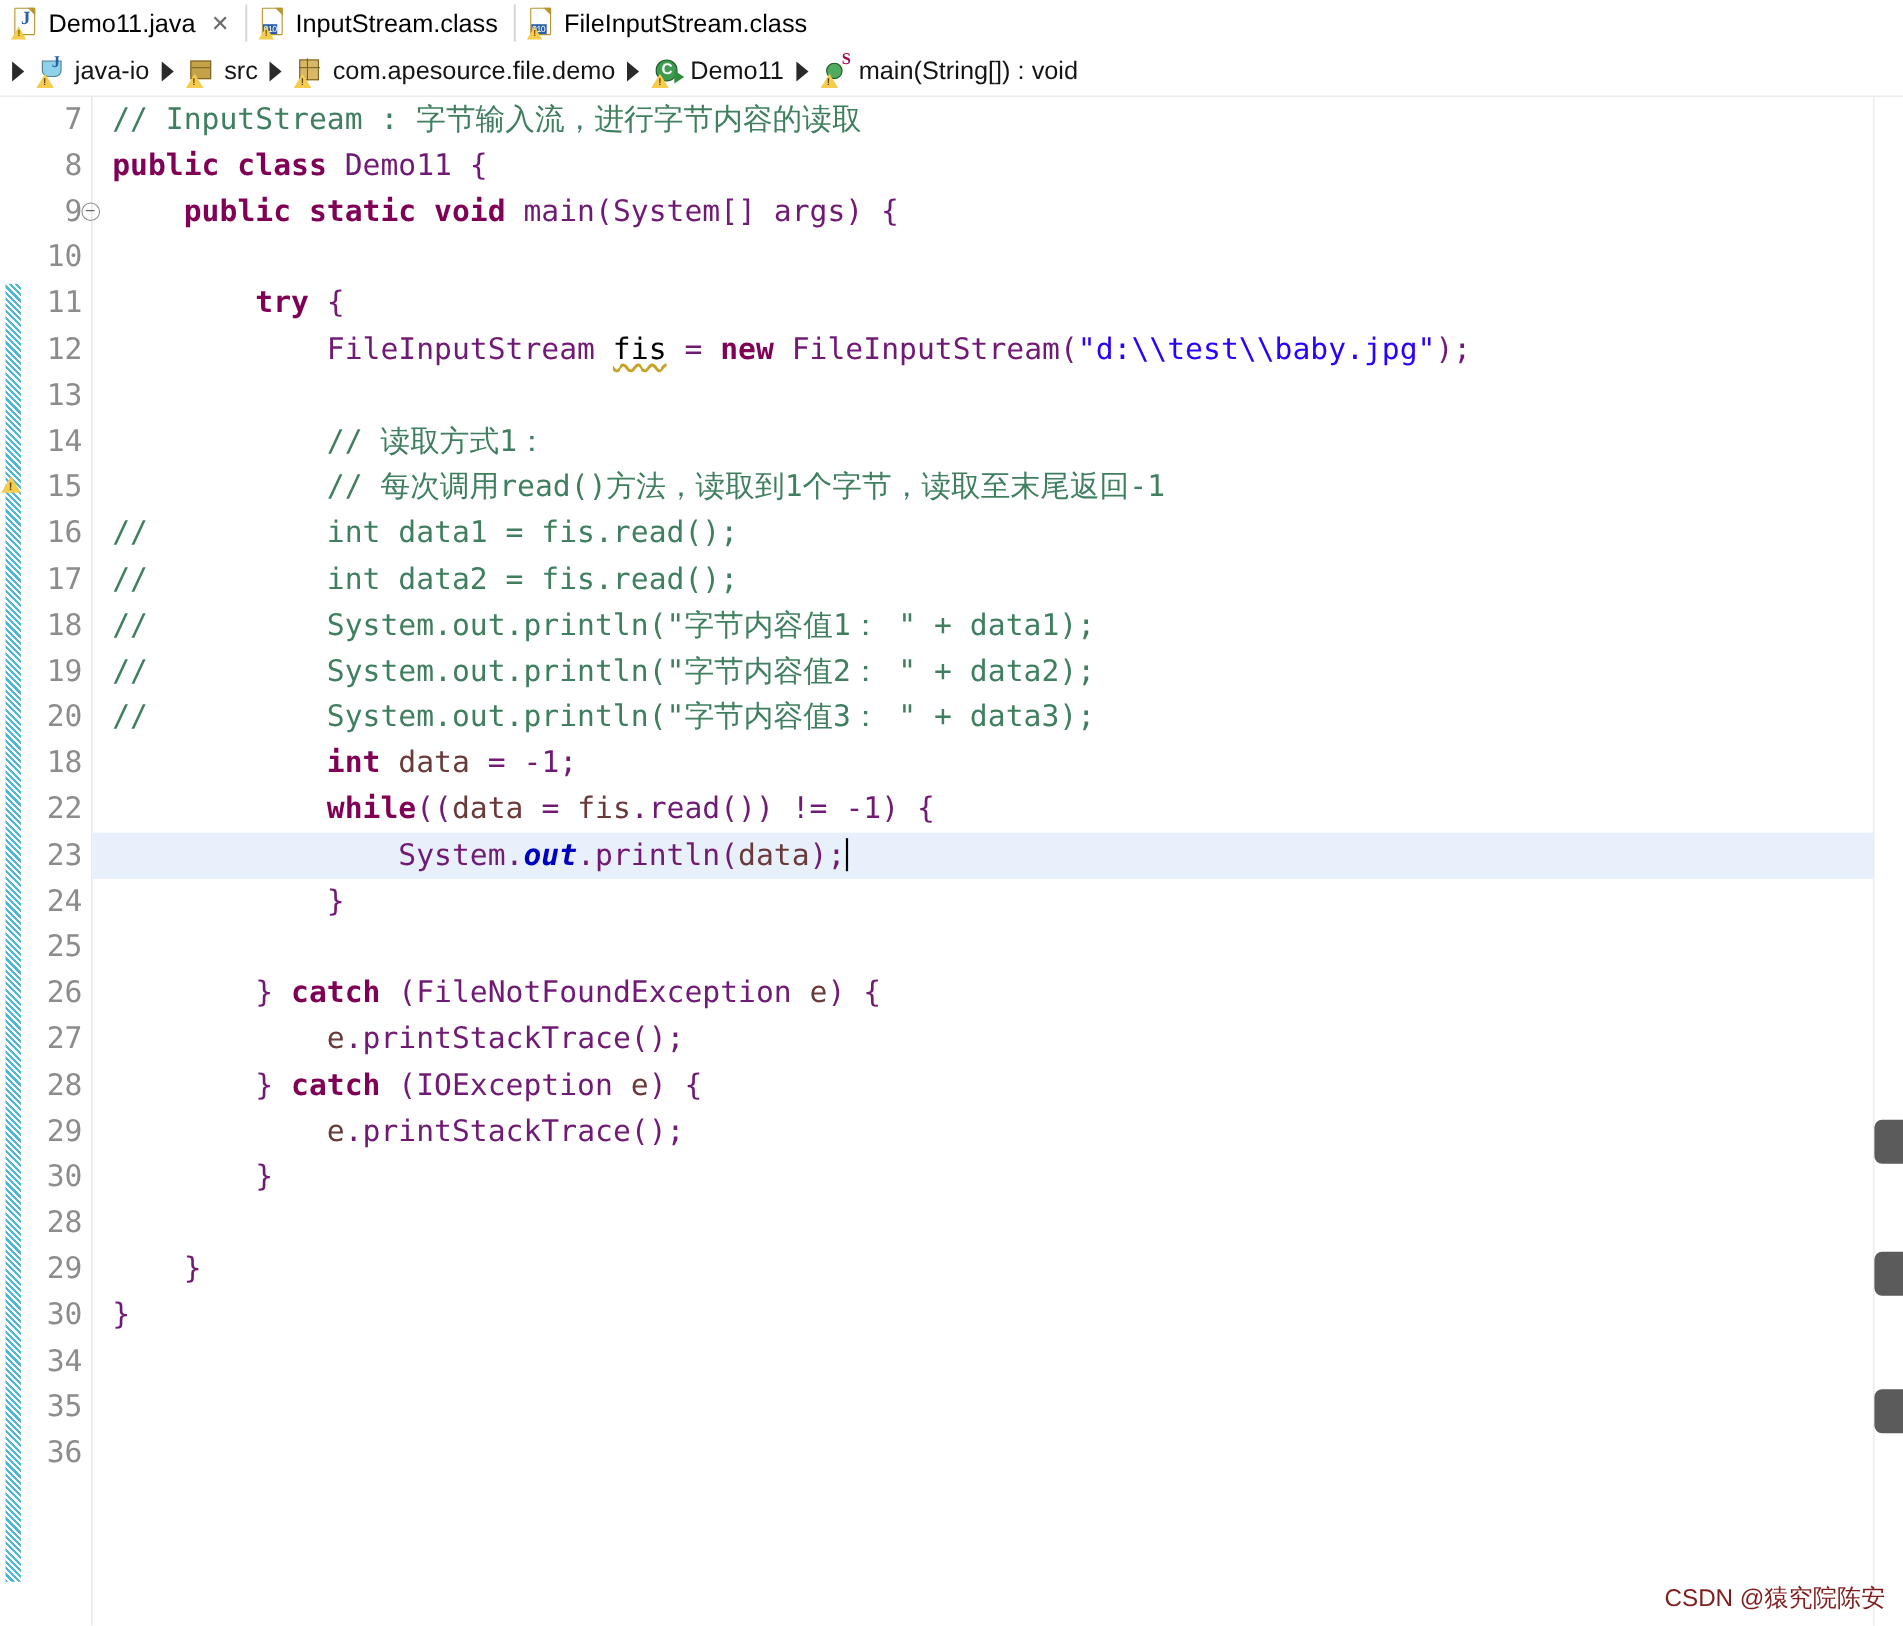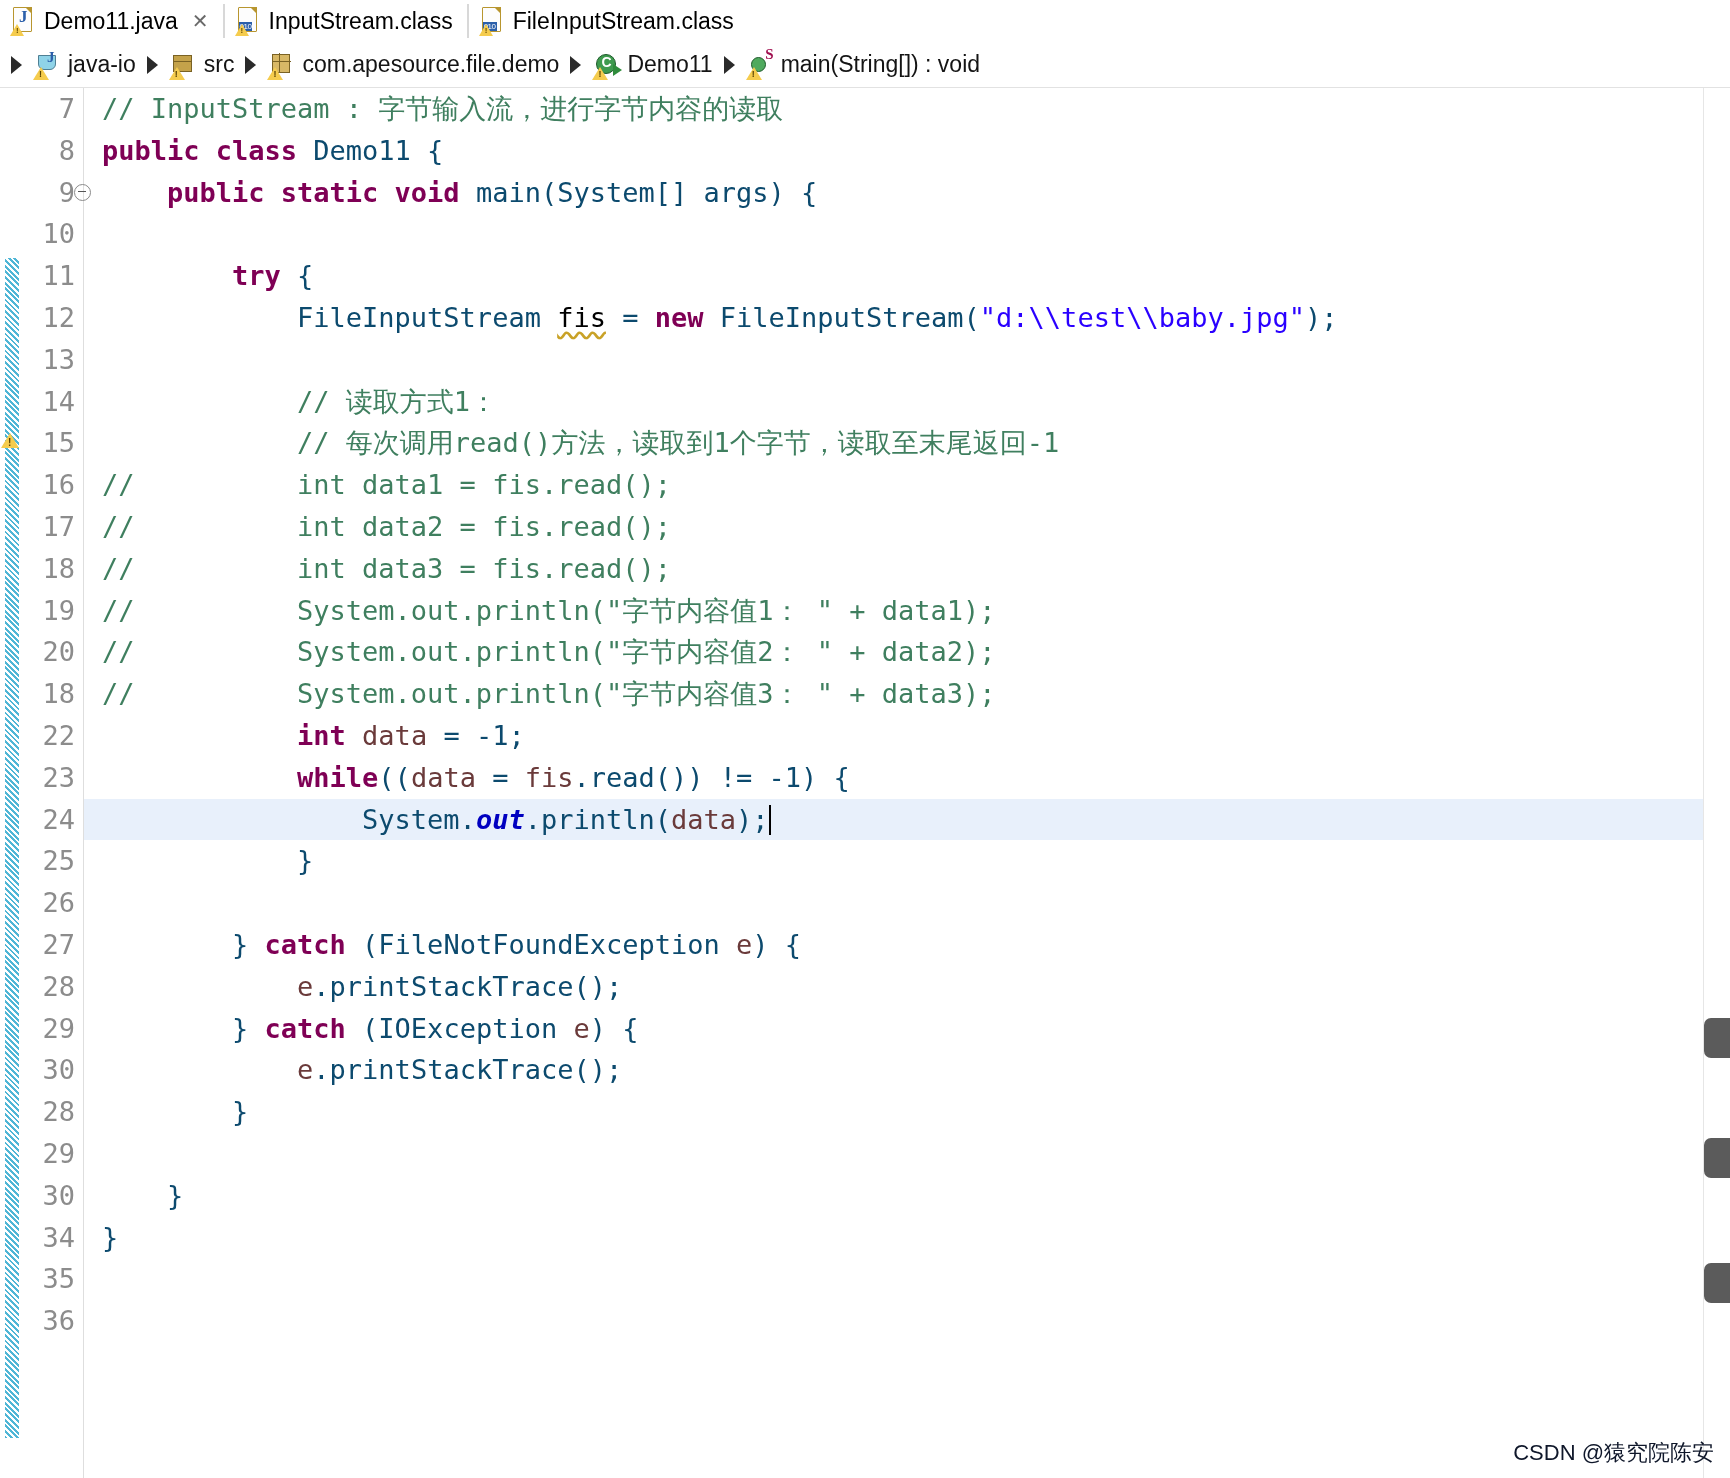--- a/index.html
+++ b/index.html
@@ -323,21 +323,21 @@
     position: relative;
   }
   .cline.highlight {
     background: #e8f0fb;
   }
 
   .k { color: #7f0055; font-weight: bold; }   
   .c { color: #3f7f5f; }                       
   .s { color: #2a00ff; }                       
   .f { color: #0000c0; font-style: italic; font-weight: bold; margin-top: 16px; } 
-  .n { color: #0c4a6e; }
+  .n { color: #701a75; }
   .loc { color: #6a3a3a; }                     
   .u { text-decoration: underline; text-decoration-style: wavy;
        text-decoration-color: #c9a227; text-underline-offset: 4px; }
   .caret {
     display: inline-block;
     width: 2px;
     height: 30px;
     background: #000;
     vertical-align: -6px;
   }
@@ -357,21 +357,21 @@
     height: 40px;
     background: #5b5b5b;
     border-radius: 7px 0 0 7px;
   }
 
   .watermark {
     position: absolute;
     right: 16px;
     bottom: 10px;
     font-size: 22px;
-    color: #0f172a;
+    color: #7f1d1d;
     font-family: "Liberation Sans", sans-serif;
     white-space: nowrap;
   }
 </style>
 </head>
 <body>
 
 <div class="tabbar">
 
   <div class="tab active">
@@ -516,21 +516,20 @@
       <div class="cline"><span class="k">public class </span><span class="n">Demo11 {</span></div>
       <div class="cline"><span class="n">    </span><span class="k">public static void </span><span class="n">main(System[] args) {</span></div>
       <div class="cline"><span class="n"></span></div>
       <div class="cline"><span class="n">        </span><span class="k">try</span><span class="n"> {</span></div>
       <div class="cline"><span class="n">            FileInputStream </span><span class="u">fis</span><span class="n"> = </span><span class="k">new </span><span class="n">FileInputStream(</span><span class="s">"d:\\test\\baby.jpg"</span><span class="n">);</span></div>
       <div class="cline"><span class="n"></span></div>
       <div class="cline"><span class="n">            </span><span class="c">// 读取方式1：</span></div>
       <div class="cline"><span class="n">            </span><span class="c">// 每次调用read()方法，读取到1个字节，读取至末尾返回-1</span></div>
       <div class="cline"><span class="c">//          int data1 = fis.read();</span></div>
       <div class="cline"><span class="c">//          int data2 = fis.read();</span></div>
-      <div class="cline"><span class="c">//          int data3 = fis.read();</span></div>
       <div class="cline"><span class="c">//          System.out.println("字节内容值1： " + data1);</span></div>
       <div class="cline"><span class="c">//          System.out.println("字节内容值2： " + data2);</span></div>
       <div class="cline"><span class="c">//          System.out.println("字节内容值3： " + data3);</span></div>
       <div class="cline"><span class="n">            </span><span class="k">int </span><span class="loc">data</span><span class="n"> = -1;</span></div>
       <div class="cline"><span class="n">            </span><span class="k">while</span><span class="n">((</span><span class="loc">data</span><span class="n"> = </span><span class="loc">fis</span><span class="n">.read()) != -1) {</span></div>
       <div class="cline highlight"><span class="n">                System.</span><span class="f">out</span><span class="n">.println(</span><span class="loc">data</span><span class="n">);</span><span class="caret"></span></div>
       <div class="cline"><span class="n">            }</span></div>
       <div class="cline"><span class="n"></span></div>
       <div class="cline"><span class="n">        } </span><span class="k">catch</span><span class="n"> (FileNotFoundException </span><span class="loc">e</span><span class="n">) {</span></div>
       <div class="cline"><span class="n">            </span><span class="loc">e</span><span class="n">.printStackTrace();</span></div>

